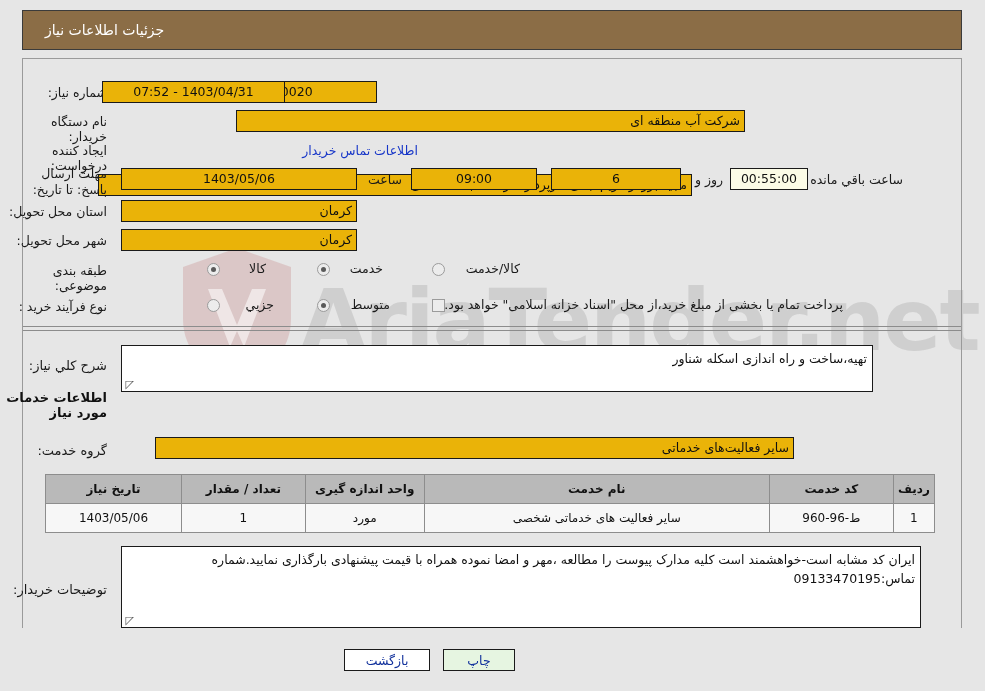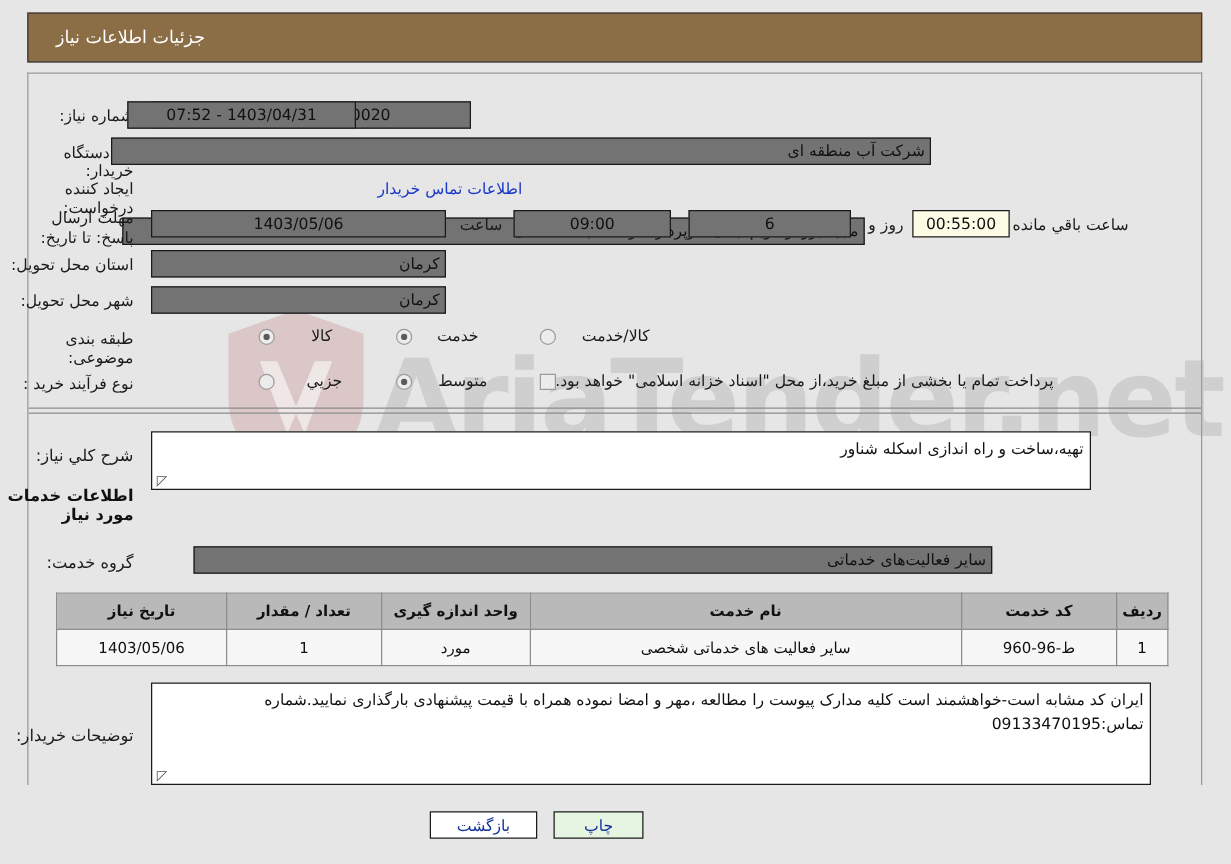--- a/index.html
+++ b/index.html
@@ -99,21 +99,21 @@
   .lbl {
     position: absolute;
     text-align: right;
     font-size: 12.5px;
     color: #1a1a1a;
     line-height: 15px;
     z-index: 4;
   }
   .fld {
     position: absolute;
-    background: #737373;
+    background: #eab308;
     border: 1px solid #1a1a1a;
     box-sizing: border-box;
     font-size: 12.5px;
     font-family: "DejaVu Sans", "Liberation Sans", sans-serif;
     color: #111;
     padding: 0 4px;
     line-height: 20px;
     height: 22px;
     white-space: nowrap;
     overflow: hidden;
@@ -277,21 +277,21 @@
   <div class="hr2"></div>
 </div>
 
 <div class="lbl" style="right:878px; top:85px; width:80px;">شماره نیاز:</div>
 <div class="fld center" style="right:608px; top:81px; width:256px;">1103001250000020</div>
 
 <div class="lbl" style="right:700px; top:85px; width:170px; text-align:right;">تاریخ و ساعت اعلان عمومی:</div>
 <div class="fld center" style="right:700px; top:81px; width:183px;">1403/04/31 - 07:52</div>
 
 <div class="lbl" style="right:878px; top:114px; width:95px;">نام دستگاه خریدار:</div>
-<div class="fld rtl" style="right:240px; top:110px; width:656px;padding-left:29px;">شرکت آب منطقه ای</div>
+<div class="fld rtl" style="right:240px; top:110px; width:509px;padding-left:29px;">شرکت آب منطقه ای</div>
 
 <div class="lbl" style="right:878px; top:143px; width:105px;">ایجاد کننده درخواست:</div>
 <div class="fld rtl" style="right:293px; top:139px; width:594px;margin-top:35px;">مجید  برزگر کریم آبادی کارپرداز شرکت آب منطقه ای</div>
 <div class="link" style="right:567px; top:143px;">اطلاعات تماس خریدار</div>
 
 <div class="lbl" style="right:878px; top:166px; width:90px; line-height:16px;">مهلت ارسال پاسخ: تا تاریخ:</div>
 
 <div class="fld center" style="right:628px; top:168px; width:236px;">1403/05/06</div>
 
 <div class="note" style="right:583px; top:172px;">ساعت</div>

